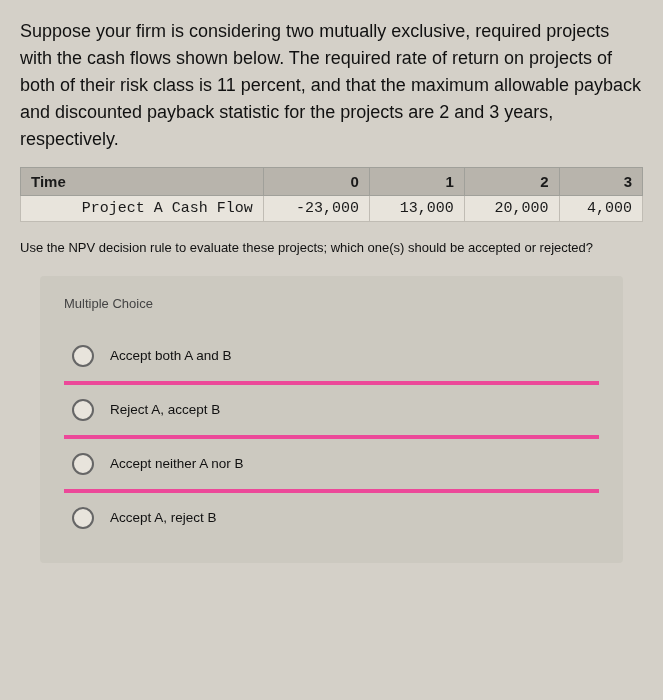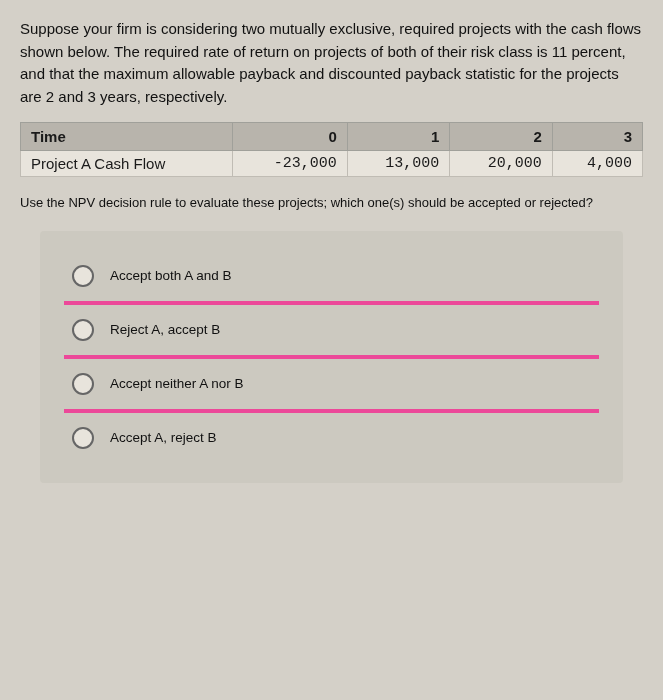--- a/index.html
+++ b/index.html
@@ -12,21 +12,21 @@
       width: 663px;
       min-height: 700px;
       background-color: #d4d0c8;
       font-family: Arial, sans-serif;
       font-size: 14px;
       color: #1a1a1a;
       padding: 18px 20px;
     }
 
     .question-text {
-      font-size: 15px;
+      font-size: 18px;
       line-height: 1.5;
       margin-bottom: 14px;
       color: #111;
     }
 
     .table-container {
       margin-bottom: 16px;
       overflow-x: auto;
     }
 
@@ -61,22 +61,22 @@
       background-color: #e0dcd4;
     }
 
     table tbody td {
       padding: 4px 10px;
       text-align: right;
       border: 1px solid #c0bcb4;
     }
 
     table tbody td:first-child {
-      text-align: left;
-      font-family: Liberation Sans, sans-serif;
+      text-align: right;
+      font-family: Liberation Mono, monospace;
     }
 
     .decision-text {
       font-size: 13px;
       line-height: 1.5;
       margin-bottom: 18px;
       color: #111;
     }
 
     .multiple-choice-box {
@@ -153,20 +153,21 @@
         <td>20,000</td>
         <td>4,000</td>
       </tr>
     </tbody>
   </table>
 </div>
 
 <p class="decision-text">Use the NPV decision rule to evaluate these projects; which one(s) should be accepted or rejected?</p>
 
 <div class="multiple-choice-box">
+  <div class="multiple-choice-label">Multiple Choice</div>
 
   <div class="choice-item">
     <div class="radio-outer">
       <div class="radio-inner"></div>
     </div>
     <span class="choice-text">Accept both A and B</span>
   </div>
 
   <div class="choice-item">
     <div class="radio-outer">

